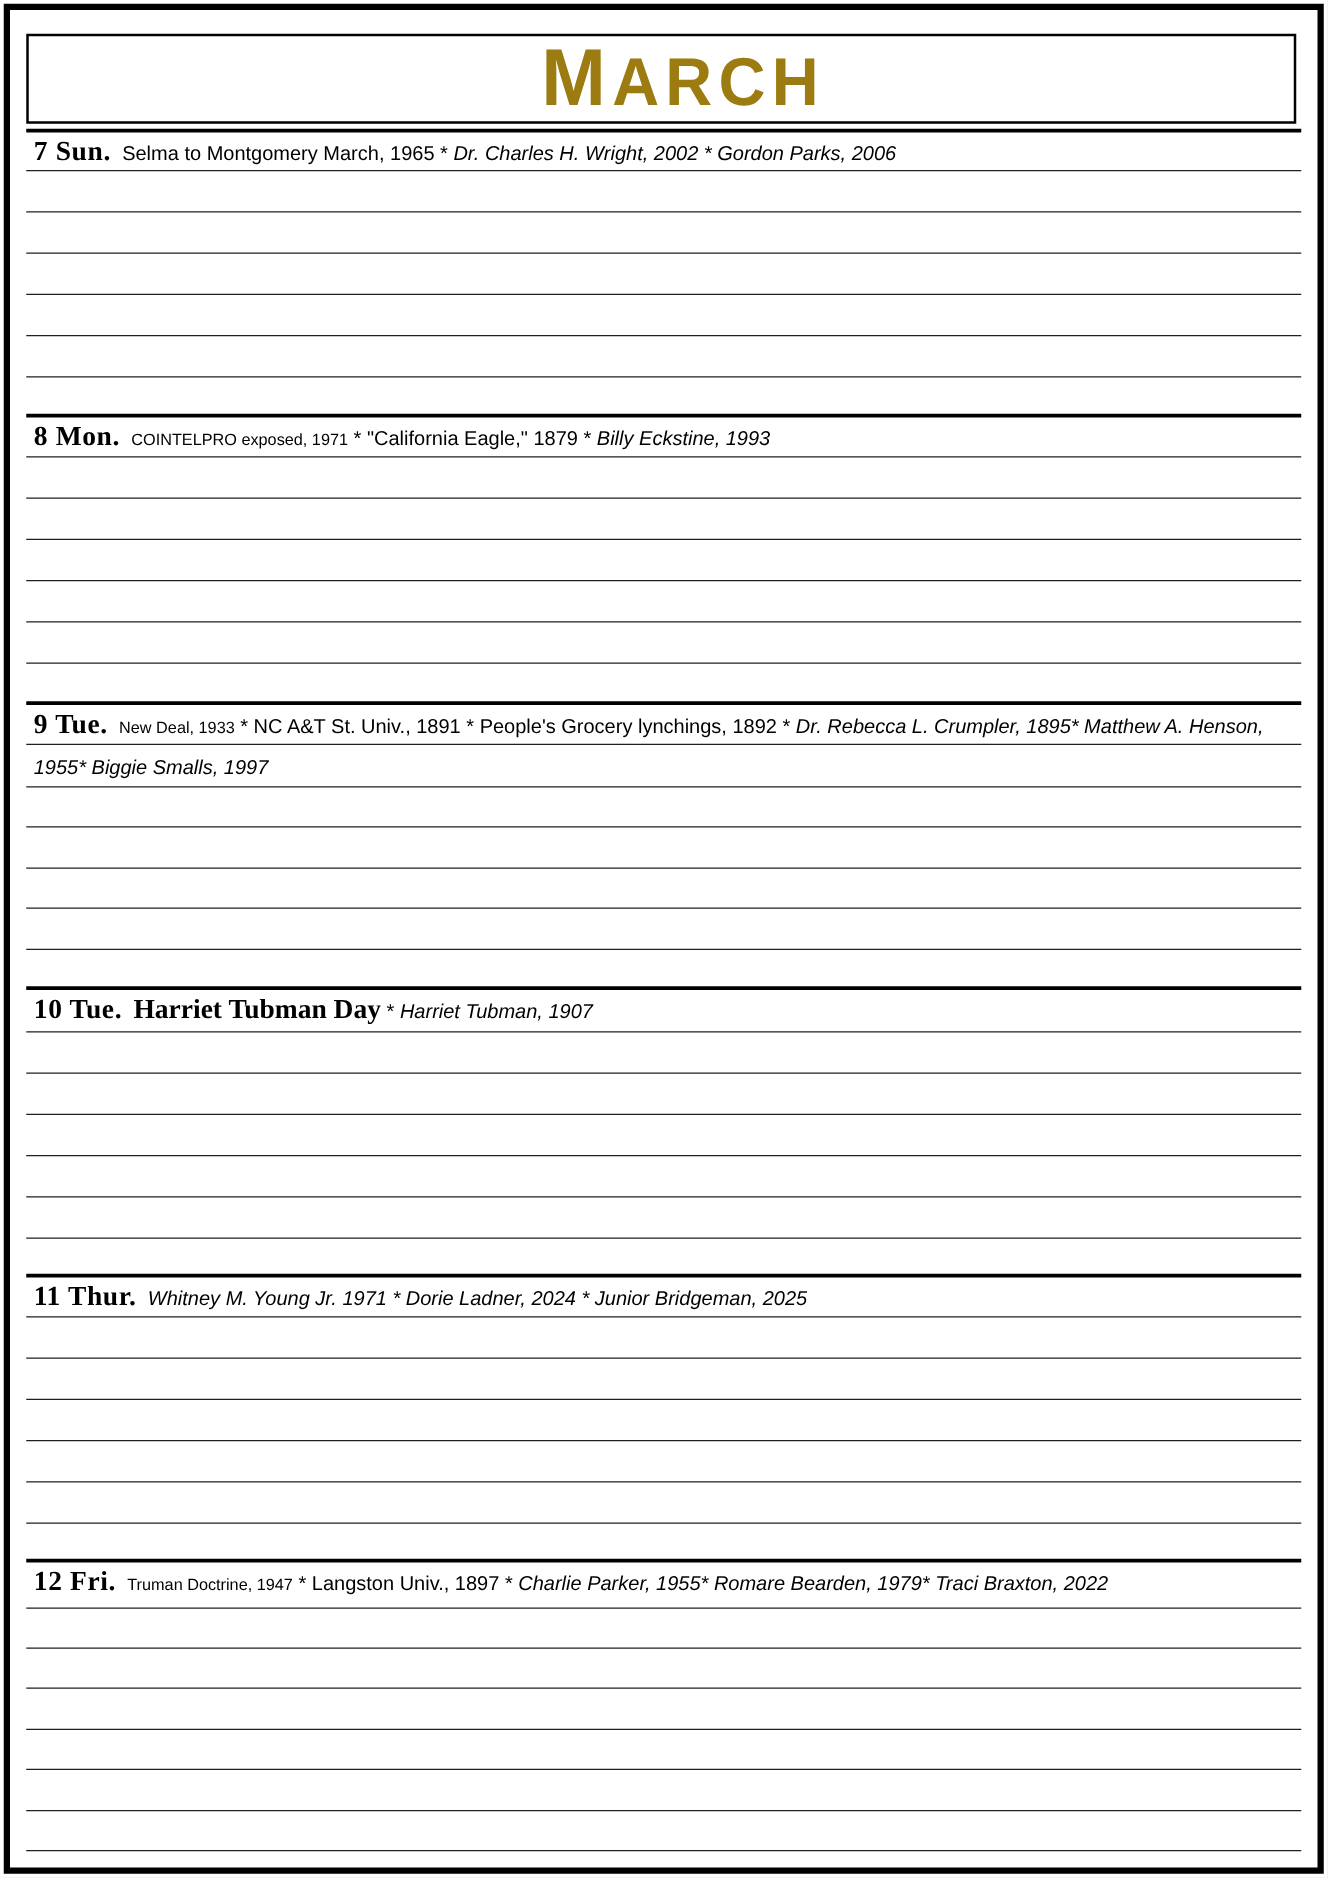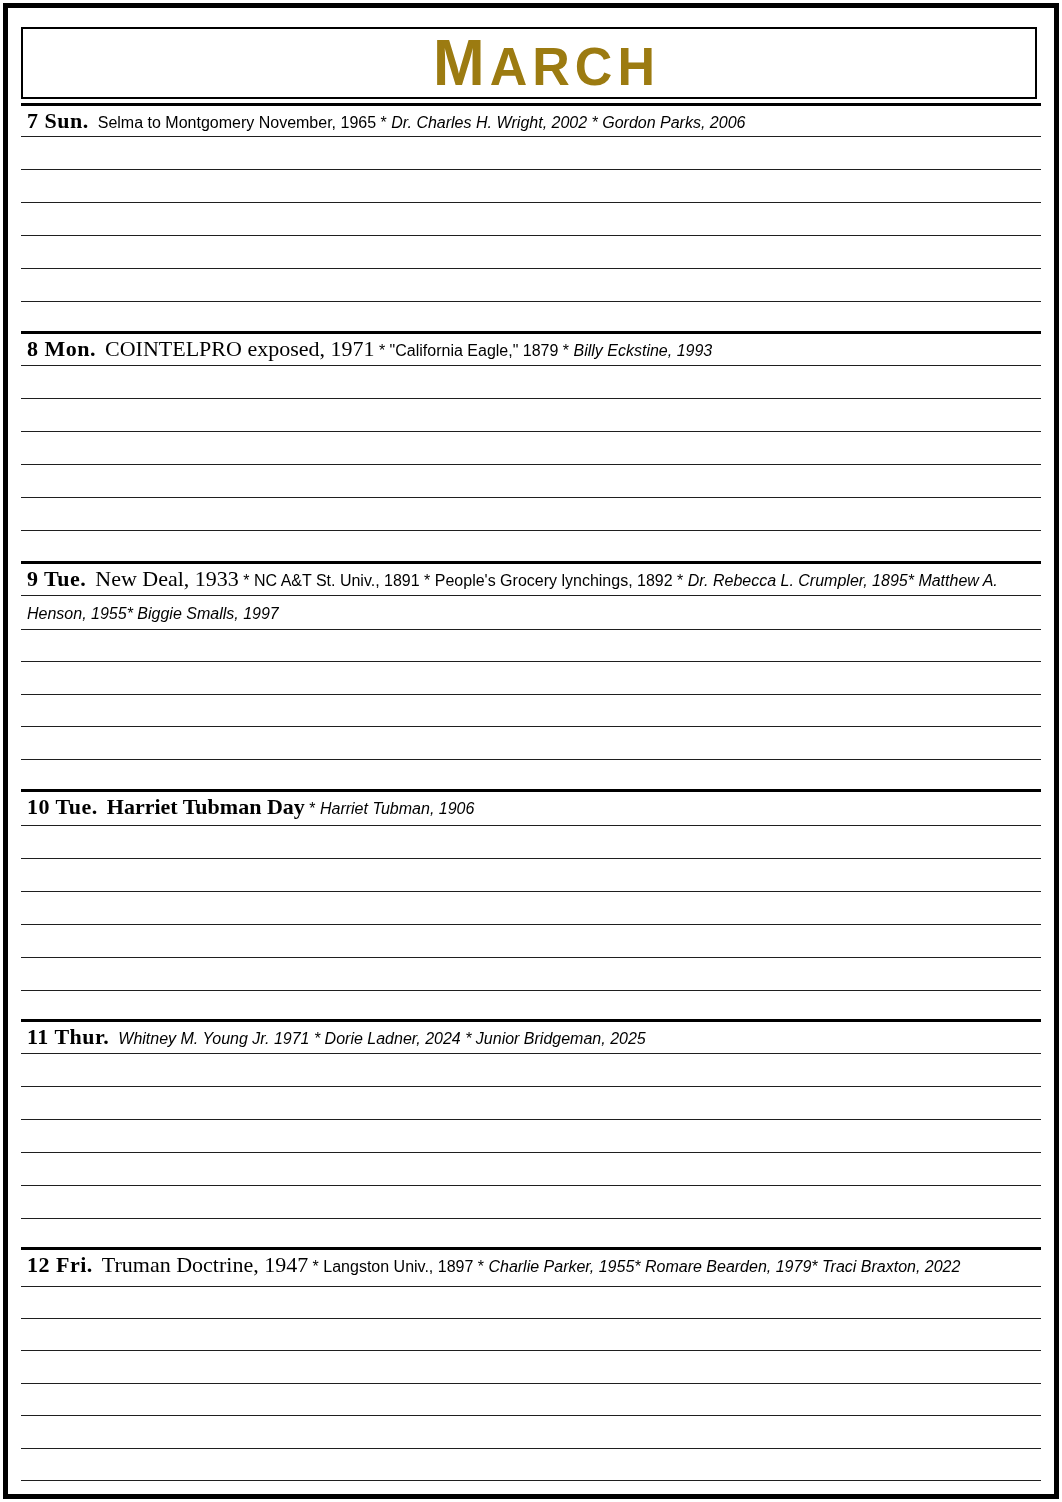--- a/index.html
+++ b/index.html
@@ -26,21 +26,21 @@
   .wline{position:absolute;left:0;right:0;height:0;border-top:1px solid #1f1f1f;}
   .head{
     position:absolute;top:-1px;left:6px;right:2px;margin:0;line-height:32.5px;
   }
   .day-label{
     font-family:"Liberation Serif",serif;font-weight:bold;font-size:22px;
     margin-right:9px;letter-spacing:0.5px;
   }
   .seg-sans{font-size:16px;}
   .seg-sans-italic{font-size:16px;font-style:italic;}
-  .seg-serif{font-family:Liberation Serif, serif;font-size:22px;}
+  .seg-serif{font-family:Liberation Sans, sans-serif;font-size:13px;}
   .seg-serif-bold{font-family:"Liberation Serif",serif;font-size:22px;font-weight:bold;}
 </style>
 </head>
 <body>
 
 <div class="page">
   <div class="outer-border"></div>
 
   <div class="title-box">
     <div class="title" style="color: rgb(156, 123, 17);">
@@ -49,21 +49,21 @@
   </div>
 
   <div id="sections">
       <section class="day-section" style="top: 103px; height: 228px;">
         <div class="wline" style="top: 30px;"></div>
         <div class="wline" style="top: 63px;"></div>
         <div class="wline" style="top: 96px;"></div>
         <div class="wline" style="top: 129px;"></div>
         <div class="wline" style="top: 162px;"></div>
         <div class="wline" style="top: 195px;"></div>
-        <p class="head"><span class="day-label">7 Sun.</span><span class="seg-sans">Selma to Montgomery November, 1965 * </span><span class="seg-sans-italic">Dr. Charles H. Wright, 2002 * Gordon Parks, 2006</span></p>
+        <p class="head"><span class="day-label">7 Sun.</span><span class="seg-sans">Selma to Montgomery March, 1965 * </span><span class="seg-sans-italic">Dr. Charles H. Wright, 2002 * Gordon Parks, 2006</span></p>
       </section>
       <section class="day-section" style="top: 331px; height: 230px;">
         <div class="wline" style="top: 31px;"></div>
         <div class="wline" style="top: 64px;"></div>
         <div class="wline" style="top: 97px;"></div>
         <div class="wline" style="top: 130px;"></div>
         <div class="wline" style="top: 163px;"></div>
         <div class="wline" style="top: 196px;"></div>
         <p class="head"><span class="day-label">8 Mon.</span><span class="seg-serif">COINTELPRO exposed, 1971</span><span class="seg-sans"> * "California Eagle," 1879 * </span><span class="seg-sans-italic">Billy Eckstine, 1993</span></p>
       </section>
@@ -76,21 +76,21 @@
         <div class="wline" style="top: 195px;"></div>
         <p class="head"><span class="day-label">9 Tue.</span><span class="seg-serif">New Deal, 1933</span><span class="seg-sans"> * NC A&amp;T St. Univ., 1891 * People's Grocery lynchings, 1892 * </span><span class="seg-sans-italic">Dr. Rebecca L. Crumpler, 1895* Matthew A. Henson, 1955* Biggie Smalls, 1997</span></p>
       </section>
       <section class="day-section" style="top: 789px; height: 230px;">
         <div class="wline" style="top: 33px;"></div>
         <div class="wline" style="top: 66px;"></div>
         <div class="wline" style="top: 99px;"></div>
         <div class="wline" style="top: 132px;"></div>
         <div class="wline" style="top: 165px;"></div>
         <div class="wline" style="top: 198px;"></div>
-        <p class="head"><span class="day-label">10 Tue.</span><span class="seg-serif-bold">Harriet Tubman Day</span><span class="seg-sans"> * </span><span class="seg-sans-italic">Harriet Tubman, 1906</span></p>
+        <p class="head"><span class="day-label">10 Tue.</span><span class="seg-serif-bold">Harriet Tubman Day</span><span class="seg-sans"> * </span><span class="seg-sans-italic">Harriet Tubman, 1907</span></p>
       </section>
       <section class="day-section" style="top: 1019px; height: 228px;">
         <div class="wline" style="top: 31px;"></div>
         <div class="wline" style="top: 64px;"></div>
         <div class="wline" style="top: 97px;"></div>
         <div class="wline" style="top: 130px;"></div>
         <div class="wline" style="top: 163px;"></div>
         <div class="wline" style="top: 196px;"></div>
         <p class="head"><span class="day-label">11 Thur.</span><span class="seg-sans-italic">Whitney M. Young Jr. 1971 * Dorie Ladner, 2024 * Junior Bridgeman, 2025</span></p>
       </section>

